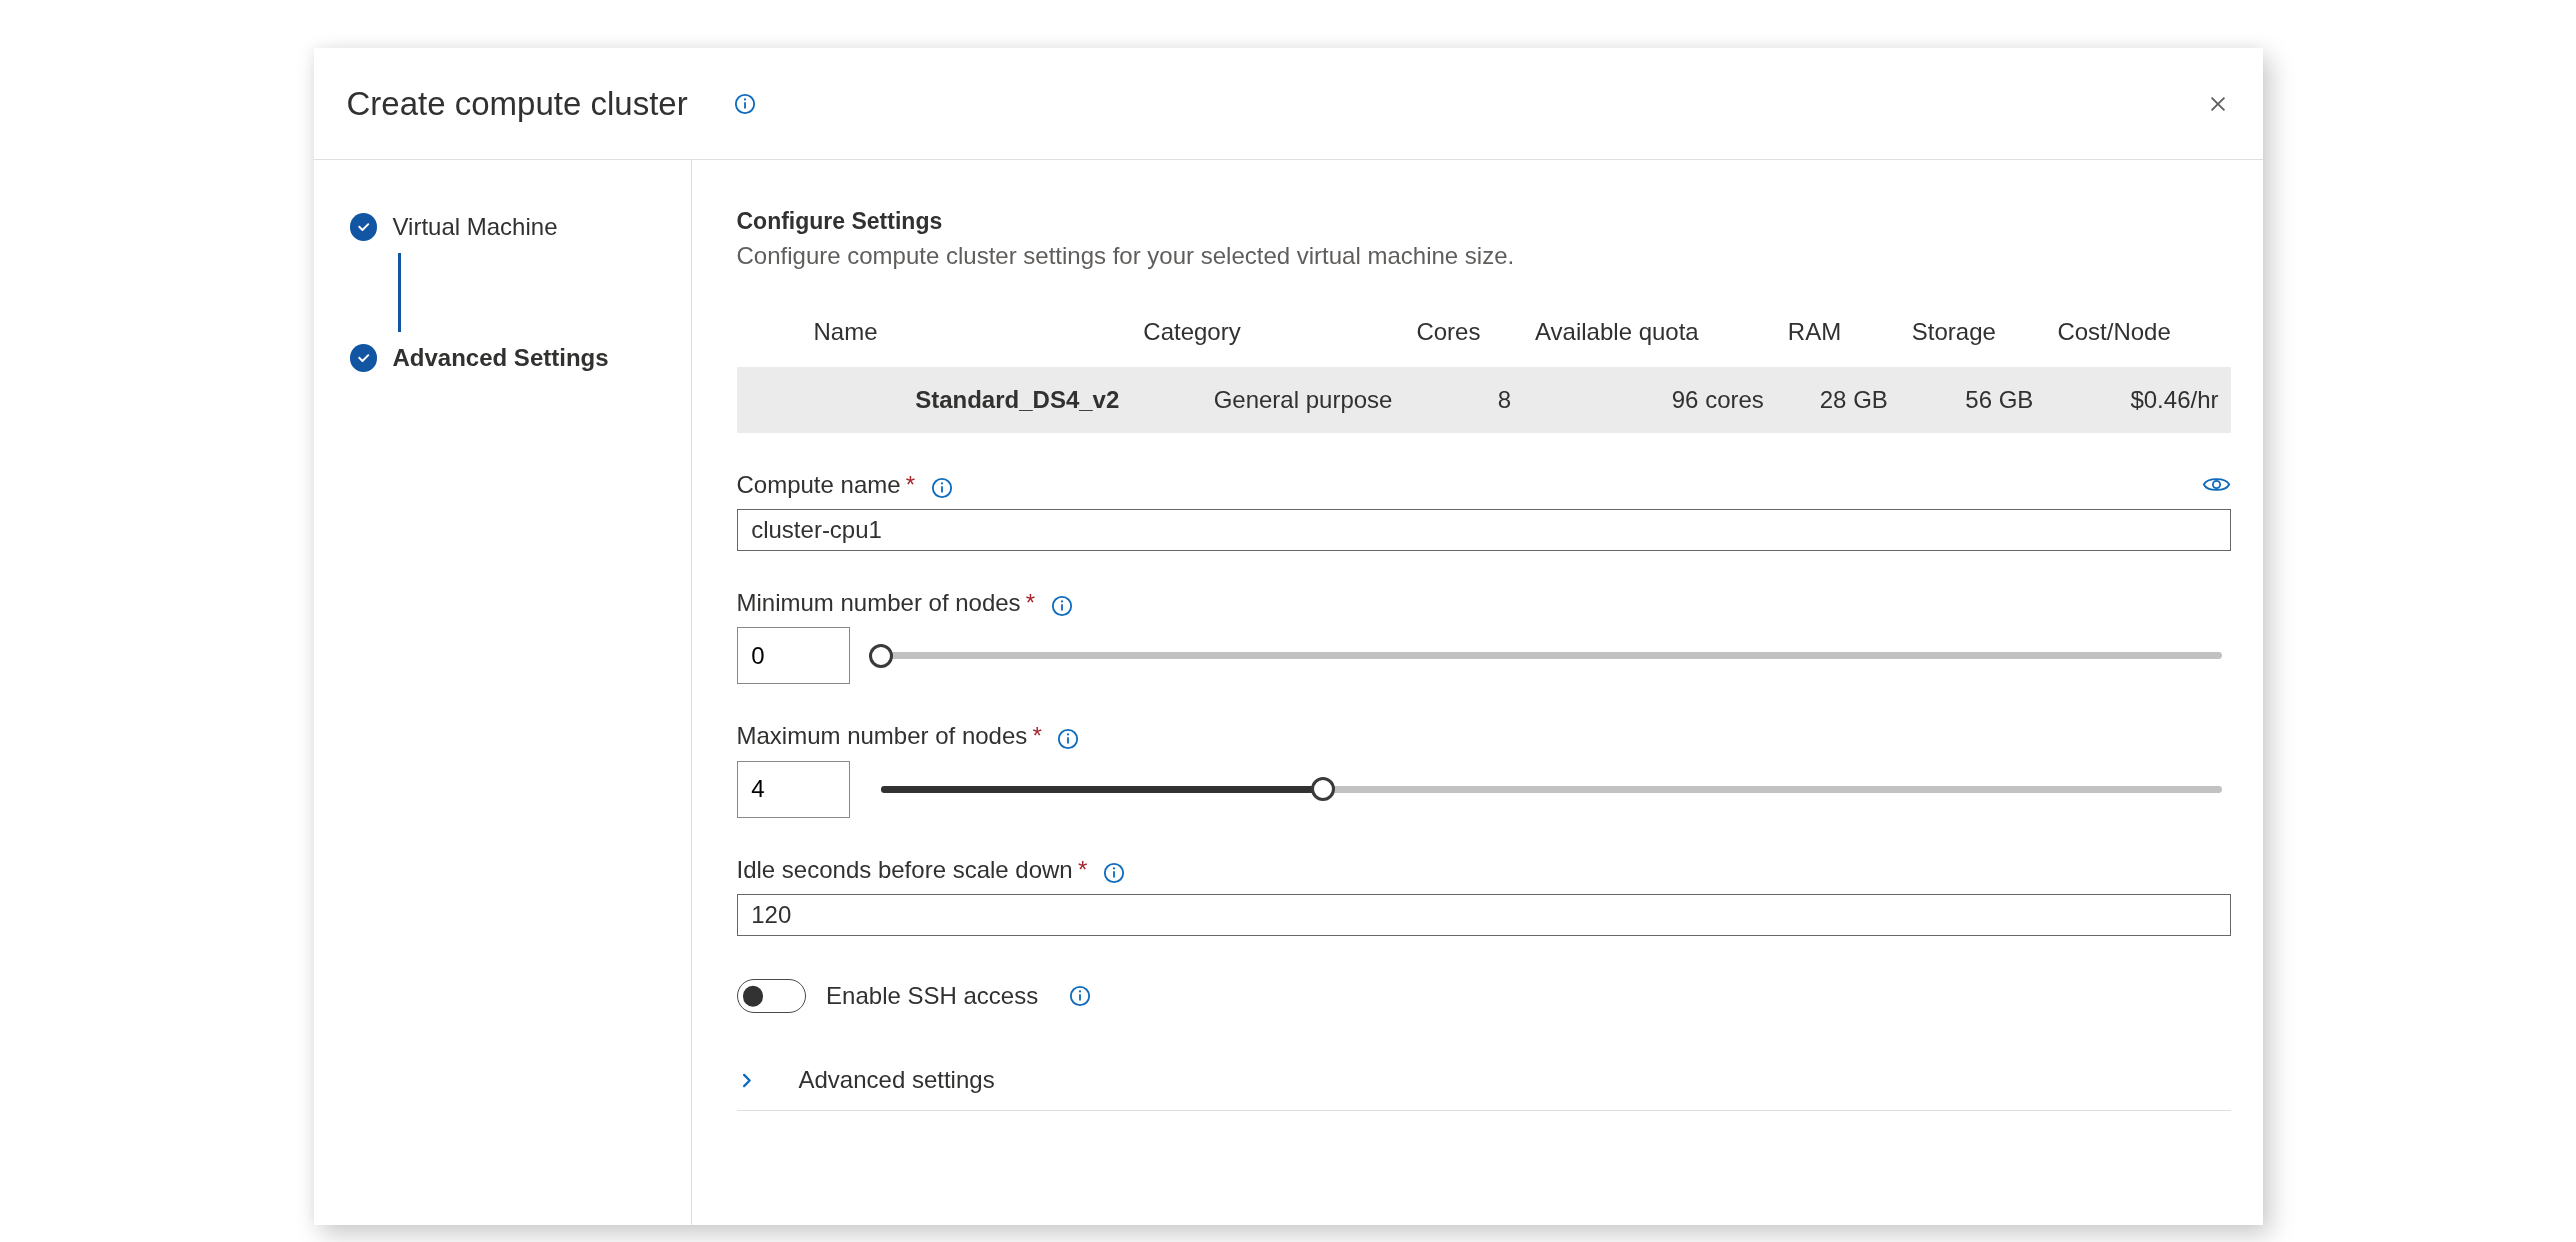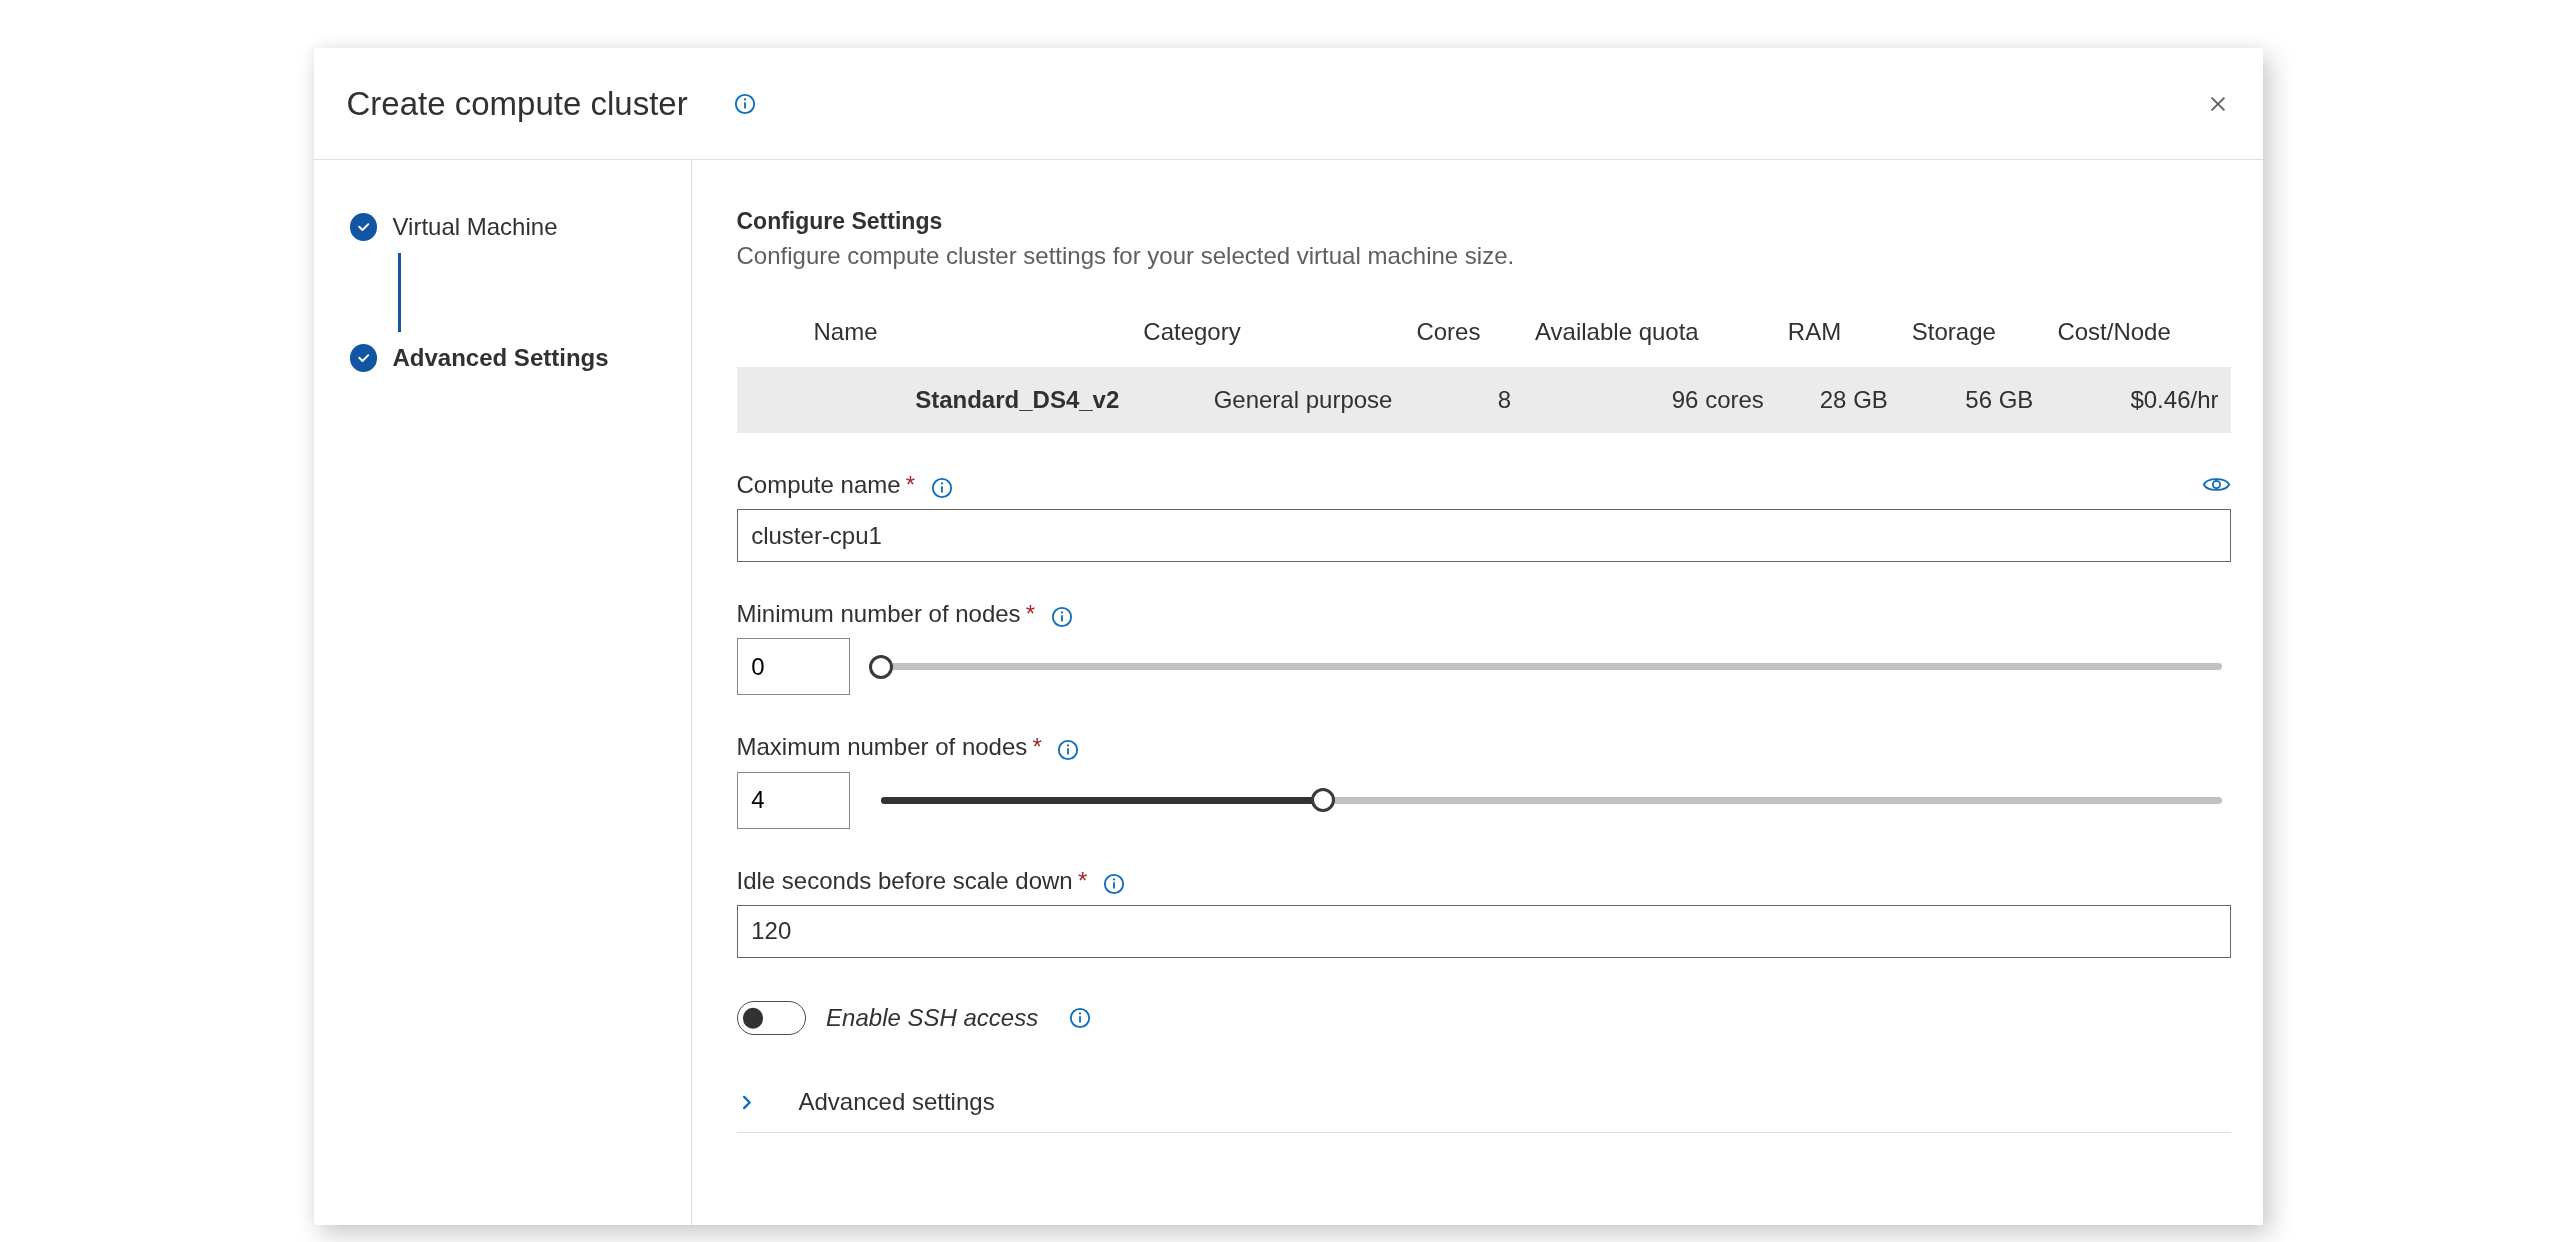--- a/index.html
+++ b/index.html
@@ -121,21 +121,21 @@
   .field-label {
     font-size: 24px; font-weight:400; color: var(--text-normal);
     display:flex; align-items:flex-end; gap: 5.2px;
   }
   .req { color: var(--red); }
   .eye-btn { color:#0f6cbd; cursor:pointer; }
   .eye-btn svg { width:29px; height:19px; display:block; }
 
   .text-input {
     width: 1494px;
-    height: 53px;
+    height: 42px;
     border: 1.7px solid #686764;
     padding: 0 13.7px;
     font-size: 24px;
     color: var(--text-normal);
     background:#fff;
   }
 
   .slider-row { display:flex; align-items:center; gap: 31px; width: 1485px;}
   .num-input {
     width: 113px; height: 57px;
@@ -175,21 +175,21 @@
     position:relative;
     background:#fff;
     cursor:pointer;
   }
   .toggle-knob {
     width: 20.6px; height: 20.6px;
     background:#323232;
     border-radius:50%;
     position:absolute; left:5.2px; top:50%; transform:translateY(-50%);
   }
-  .toggle-label { font-size: 24px; color: var(--text-normal); font-style: italic; }
+  .toggle-label { font-size: 24px; color: var(--text-normal); }
 
   
   .expander {
     margin-top: 38px;
     padding: 15.5px 0;
     border-bottom: 1.7px solid var(--border-light);
     display:flex; align-items:center; gap: 17px;
     cursor:pointer;
     width: 1494px;
   }

